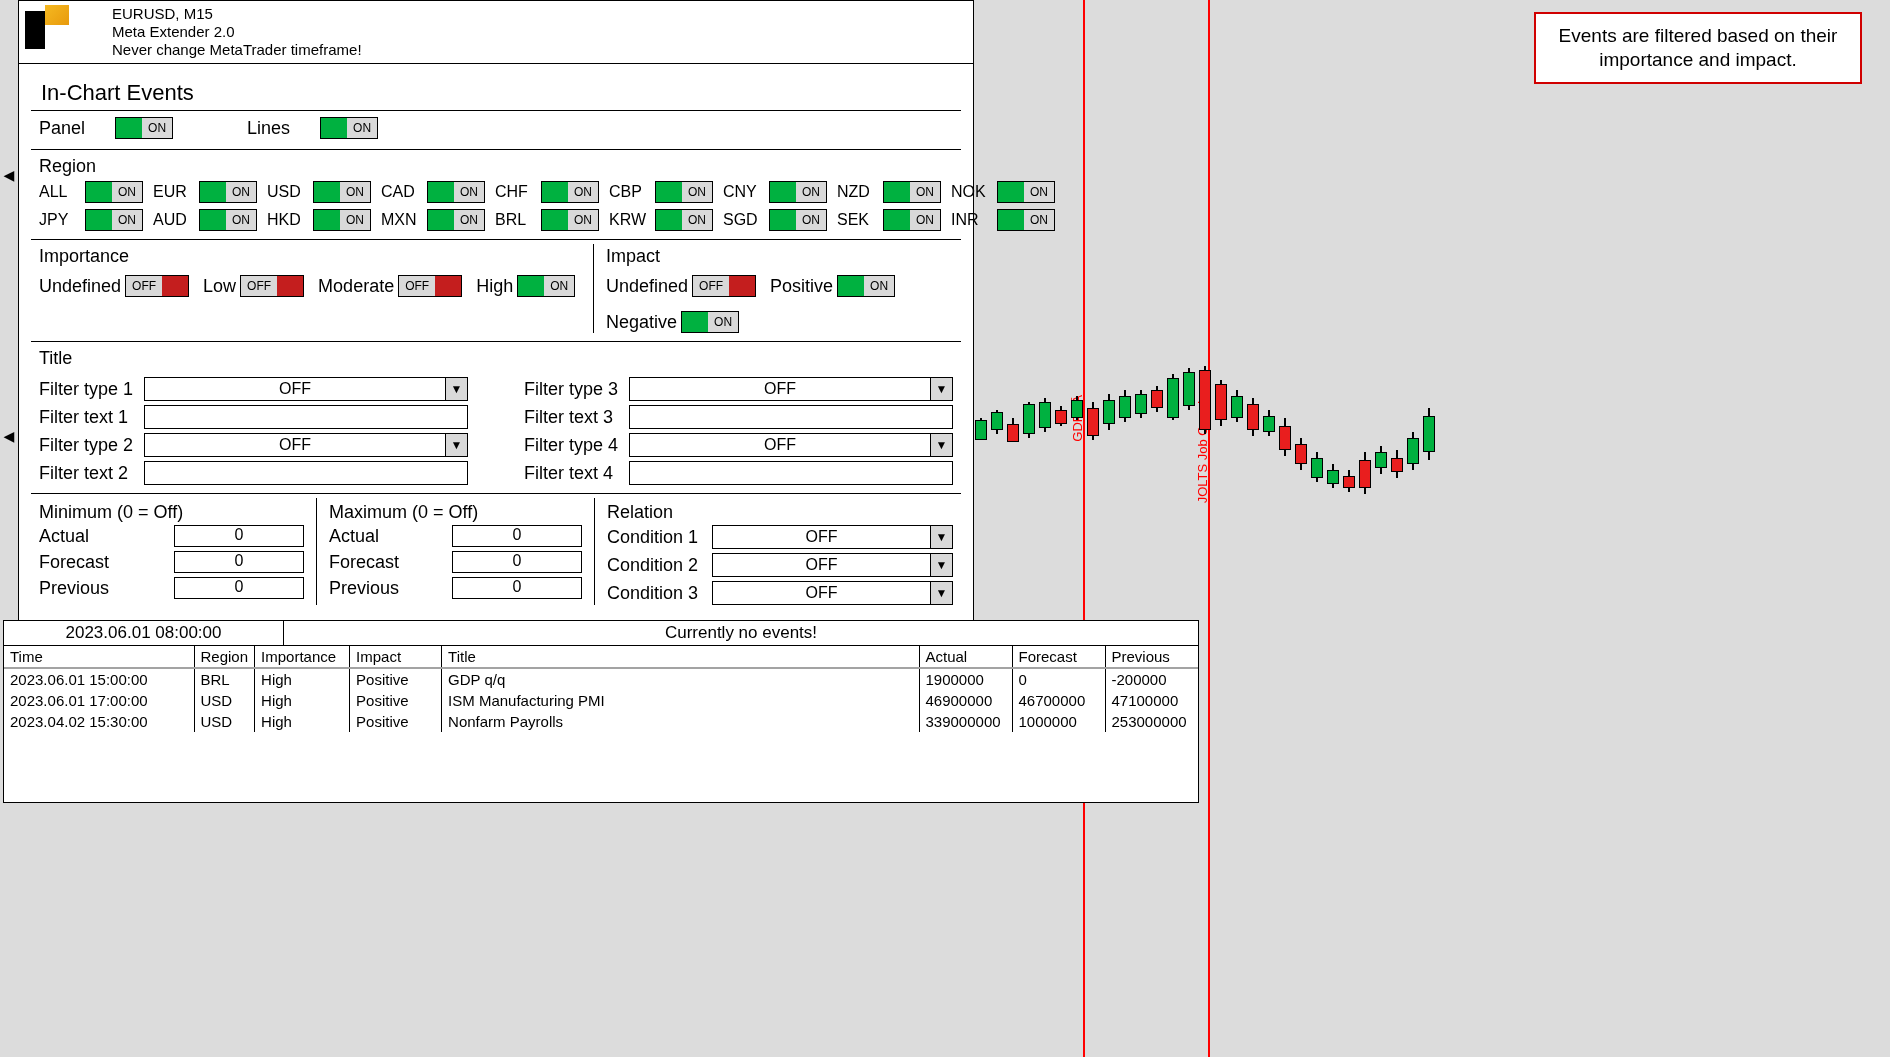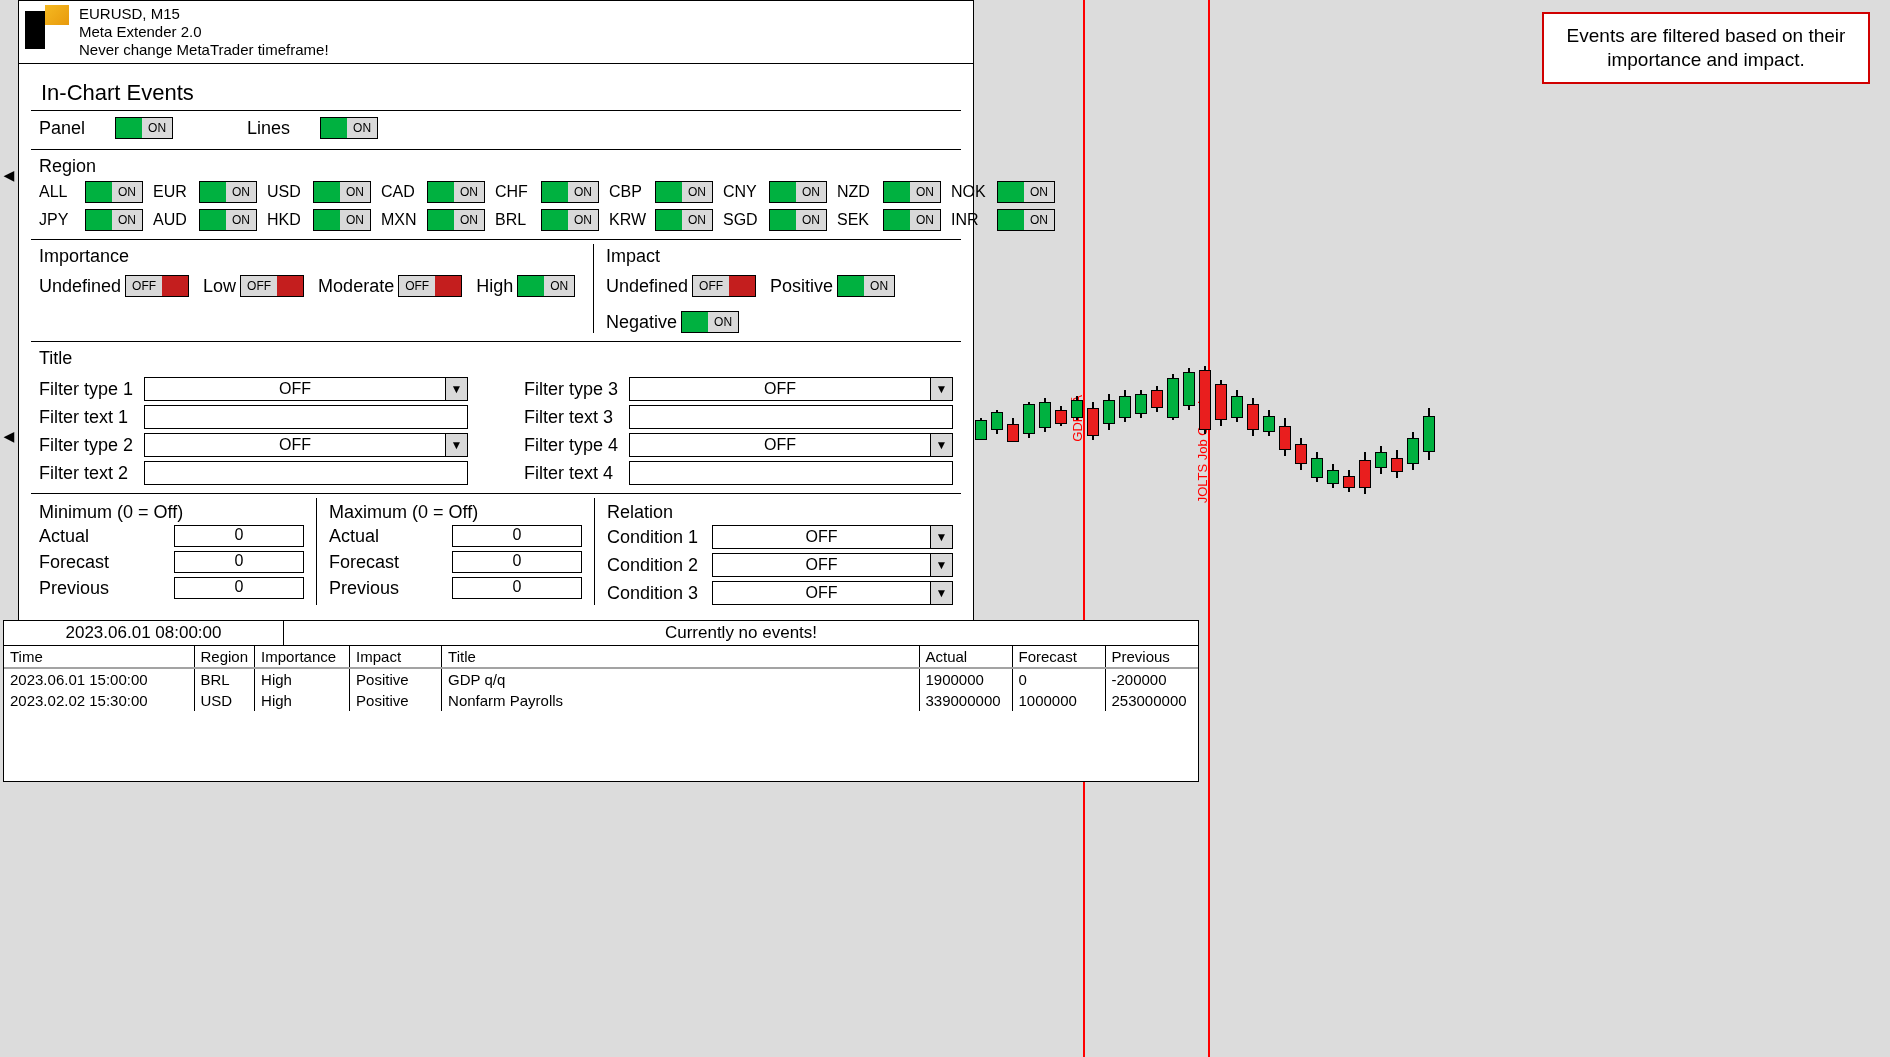--- a/index.html
+++ b/index.html
@@ -3,21 +3,21 @@
 <meta charset="utf-8">
 <style>
 * { box-sizing: border-box; margin: 0; padding: 0; font-family: Arial, Helvetica, sans-serif; }
 body { background: #dcdcdc; width: 1890px; height: 1057px; position: relative; overflow: hidden; }
 
 .main-panel { position: absolute; left: 18px; top: 0; width: 956px; background: #fff; border: 1px solid #000; }
 .header-row { display: flex; align-items: flex-start; padding: 4px 6px; }
 .logo { width: 44px; height: 44px; position: relative; margin-right: 10px; }
 .logo::before { content:""; position:absolute; left:0; top:6px; width:20px; height:38px; background:#000; }
 .logo::after { content:""; position:absolute; left:20px; top:0; width:24px; height:20px; background: linear-gradient(135deg,#f5b921,#e89a0c); }
-.header-text { font-size: 15px; color:#000; line-height: 18px; }
+.header-text { font-size: 15px; color:#000; line-height: 18px; margin-left: 33px; }
 .header-line { display:block; }
 
 .section-title { font-size: 22px; font-weight: 400; padding: 4px 10px; }
 .sub-title { font-size: 18px; font-weight: 400; padding: 2px 10px 4px 10px; }
 
 .panel-body { border-top: 1px solid #000; padding: 12px; }
 .section { border-bottom: 1px solid #000; border-top:none; padding: 4px 8px 8px 8px; position:relative; }
 .section:last-child{border-bottom:none;}
 
 .flex-row { display:flex; align-items:flex-end; flex-wrap:wrap; gap: 4px 28px; padding: 2px 0;}
@@ -52,21 +52,21 @@
 .mm-col:nth-child(2){ padding-left:12px;}
 .mm-title{ font-size:18px; font-weight:400; margin-bottom:2px;}
 .mm-grid{ display:grid; grid-template-columns:auto 130px; column-gap:12px; row-gap:4px; align-items:center;}
 .mm-grid .tlabel{font-size:18px;}
 .numfield{ border:1px solid #000; height:22px; text-align:center; font-size:16px; background:#fff;}
 .rel-grid{ display:grid; grid-template-columns:auto 1fr; column-gap:14px; row-gap:4px; align-items:center;}
 
 .collapse-handle{ position:absolute; left:0; width:18px; height:20px; background:#dcdcdc; display:flex;align-items:center;justify-content:center; font-size:14px; cursor:pointer;}
 #h1{ top:165px; } #h2{ top:426px; }
 
-.callout { position:absolute; right:20px; top:12px; width:328px; background:#fff; border:2px solid #d00000; padding:10px 14px; font-size:19px; text-align:center; line-height:24px;}
+.callout { position:absolute; right:28px; top:12px; width:328px; background:#fff; border:2px solid #d00000; padding:10px 14px; font-size:19px; text-align:center; line-height:24px;}
 
 .chart-area{ position:absolute; left:0; right:0; top:0; bottom:0; pointer-events:none; z-index:-1;}
 .vline{ position:absolute; top:0; bottom:0; width:2px; background:#ff0000;}
 #vl1{left:1083px;} #vl2{left:1208px;}
 .mini-vline{ position:absolute; top:535px; height:85px; width:2px; background:#ff0000;}
 #mv1{left:323px;} #mv2{left:403px;}
 .dash-vline{ position:absolute; top:535px; height:85px; border-left:2px dotted #000; left:157px;}
 .vtext{ position:absolute; color:#ff0000; font-size:13px; writing-mode:vertical-rl; transform:rotate(180deg);}
 #vt1{left:1070px; top:395px;} #vt2{left:1195px; top:380px;}
 
@@ -565,21 +565,31 @@
           <td>2023.06.01 15:00:00</td>
           <td>BRL</td>
           <td>High</td>
           <td>Positive</td>
           <td>GDP q/q</td>
           <td>1900000</td>
           <td>0</td>
           <td>-200000</td>
         </tr>
         <tr>
-          <td>2023.02.02 15:30:00</td>
+          <td>2023.06.01 17:00:00</td>
+          <td>USD</td>
+          <td>High</td>
+          <td>Positive</td>
+          <td>ISM Manufacturing PMI</td>
+          <td>46900000</td>
+          <td>46700000</td>
+          <td>47100000</td>
+        </tr>
+        <tr>
+          <td>2023.04.02 15:30:00</td>
           <td>USD</td>
           <td>High</td>
           <td>Positive</td>
           <td>Nonfarm Payrolls</td>
           <td>339000000</td>
           <td>1000000</td>
           <td>253000000</td>
         </tr>
       </tbody>
   </table>

